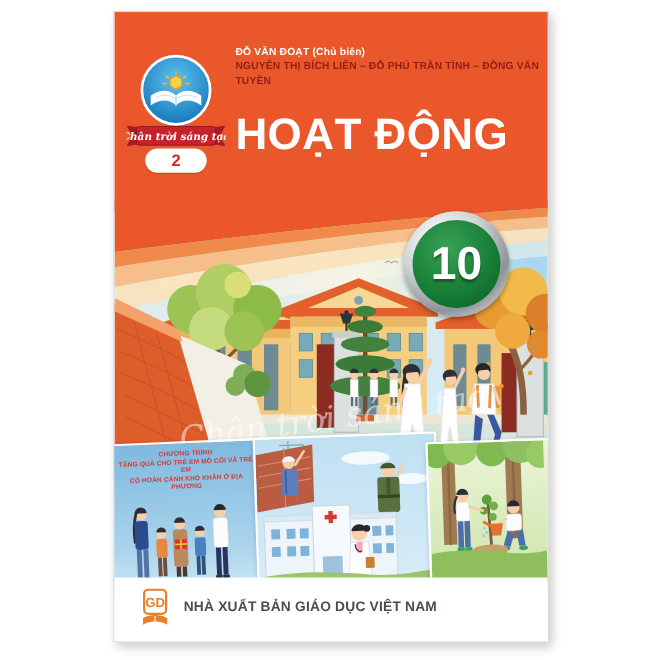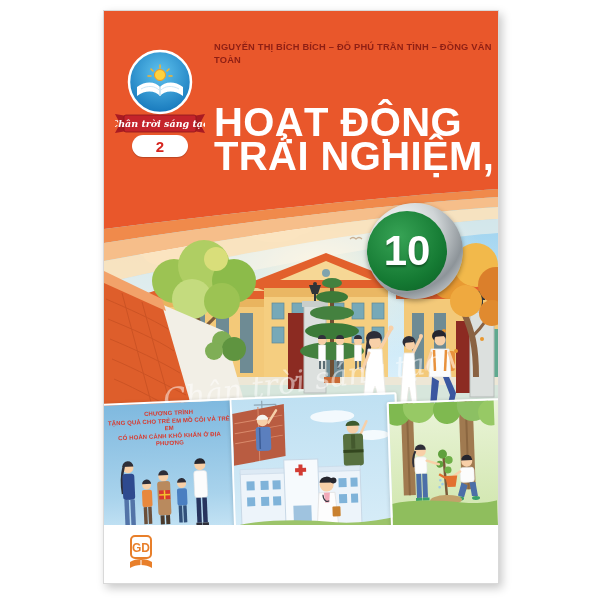--- a/index.html
+++ b/index.html
@@ -19,23 +19,23 @@
   .vol-box{position:absolute;left:18px;top:88px;width:56px;height:22px;background:#fff;
            border-radius:11px;color:#D6251F;font-size:15px;font-weight:bold;
            display:flex;align-items:center;justify-content:center;box-shadow:0 1px 1px rgba(0,0,0,.2);}
   
   .authors{position:absolute;left:110px;top:30px;z-index:2;font-size:9.3px;font-weight:bold;
            line-height:13px;letter-spacing:.2px;}
   .authors .w{color:#ffffff;} .authors .m{color:#8E1F14;}
   .title{position:absolute;left:110px;top:94px;z-index:2;color:#fff;font-size:40px;
          font-weight:800;line-height:34px;letter-spacing:.4px;}
   
-  .badge{position:absolute;left:263px;top:192px;width:96px;height:96px;border-radius:50%;
+  .badge{position:absolute;left:263px;top:181px;width:96px;height:96px;border-radius:50%;
          z-index:5;background:radial-gradient(circle at 35% 28%,#ffffff,#cfd4d6 40%,#8d9499 68%,#dfe3e5 92%,#9aa0a3);
-         box-shadow:0 2px 5px rgba(0,0,0,.35);display:flex;align-items:center;}
+         box-shadow:0 2px 5px rgba(0,0,0,.35);display:flex;align-items:center;justify-content:center;}
   .badge-inner{width:80px;height:80px;border-radius:50%;
          background:radial-gradient(circle at 40% 32%,#37A355,#157A33 62%,#0A5C23);
          display:flex;align-items:center;justify-content:center;}
   .badge-inner span{color:#fff;font-size:42px;font-weight:800;text-shadow:0 2px 2px rgba(0,0,0,.35);}
   
   .watermark{position:absolute;left:58px;top:352px;z-index:3;transform:rotate(-8deg);
              font-family:"DejaVu Serif",serif;font-style:italic;font-size:30px;
              color:rgba(255,255,255,.5);white-space:nowrap;pointer-events:none;}
   
   .panel{position:absolute;z-index:4;border:2.5px solid #fff;border-radius:2px;
@@ -296,26 +296,26 @@
       <polygon points="90,1 78,3 78,18 90,20 85,10.5" fill="#A81B22"></polygon>
       <rect x="9" y="2" width="72" height="17" rx="2" fill="#C4232B" stroke="#8E161C" stroke-width=".8"></rect>
       <text x="45" y="14" text-anchor="middle">Chân trời sáng tạo</text>
     </svg>
     <div class="vol-box">
       <span>2</span>
     </div>
   </div>
 
   <div class="authors">
-    <div class="m">NGUYỄN THỊ BÍCH BÍCH – ĐỖ PHÚ TRẦN TÌNH – ĐỒNG VĂN TOÀN</div>
+    <div class="w">ĐỖ VĂN ĐOẠT (Chủ biên)</div>
+    <div class="m">NGUYỄN THỊ BÍCH LIÊN – ĐỖ PHÚ TRẦN TÌNH – ĐỒNG VĂN TUYỀN</div>
   </div>
 
   <div class="title">
     <div>HOẠT ĐỘNG</div>
-    <div>TRẢI NGHIỆM,</div>
   </div>
 
   <div class="badge">
     <div class="badge-inner">
       <span>10</span>
     </div>
   </div>
 
   <div class="watermark">Chân trời sáng tạo</div>
 
@@ -492,16 +492,17 @@
     </svg>
   </div>
 
   <div class="pub-row">
     <svg width="26" height="36" viewBox="0 0 26 36">
       <rect x="3" y="1" width="20" height="22" rx="4" fill="none" stroke="#E87F2A" stroke-width="2"></rect>
       <text x="13" y="17" text-anchor="middle" font-size="12" font-weight="bold" fill="#E87F2A" font-family="Liberation Sans, sans-serif">GD</text>
       <path d="M2,27 C8,23 18,23 24,27 L24,33 C18,29 8,29 2,33 Z" fill="#E87F2A"></path>
       <line x1="13" y1="25" x2="13" y2="31" stroke="#fff" stroke-width="1"></line>
     </svg>
+    <div class="pub-name">NHÀ XUẤT BẢN GIÁO DỤC VIỆT NAM</div>
   </div>
 
  </div>
 </div>
 
 </body></html>

